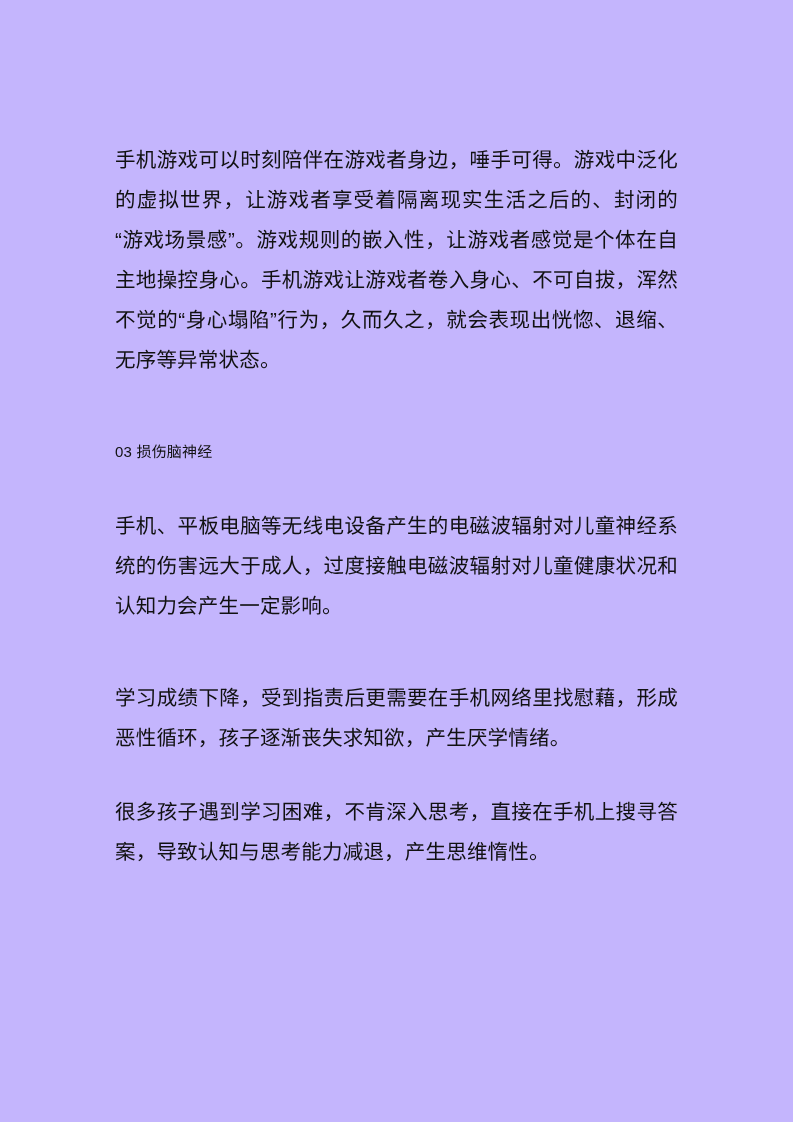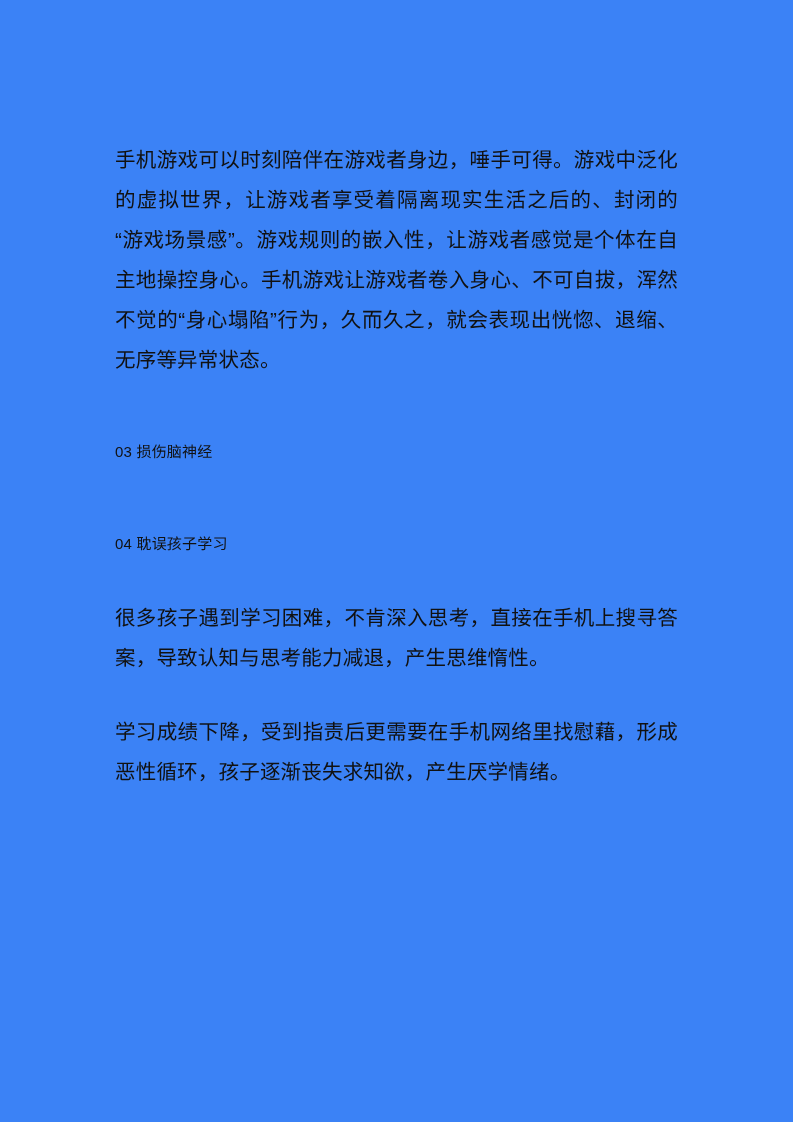--- a/index.html
+++ b/index.html
@@ -15,21 +15,21 @@
     font-family: "Liberation Sans", "DejaVu Sans", sans-serif;
     color: #1a1a1a;
     -webkit-font-smoothing: antialiased;
   }
   .page {
     position: relative;
     box-sizing: border-box;
     width: 793px;
     height: 1122px;
     padding: 140px 60px 60px 115px;
-    background: #3b82f6;
+    background: #c4b5fd;
   }
   .doc-body {
     width: 563px;
   }
   p.para {
     margin: 0 0 34px 0;
     font-size: 20.5px;
     line-height: 40px;
     letter-spacing: 0.2px;
     text-align: justify;
@@ -60,23 +60,23 @@
 
 <div class="page">
   <div class="doc-body">
 
     <p class="para">手机游戏可以时刻陪伴在游戏者身边，唾手可得。游戏中泛化的虚拟世界，让游戏者享受着隔离现实生活之后的、封闭的“游戏场景感”。游戏规则的嵌入性，让游戏者感觉是个体在自主地操控身心。手机游戏让游戏者卷入身心、不可自拔，浑然不觉的“身心塌陷”行为，久而久之，就会表现出恍惚、退缩、无序等异常状态。</p>
 
     <div class="spacer-lg"></div>
 
     <h2 class="heading">03 损伤脑神经</h2>
 
+    <p class="para">手机、平板电脑等无线电设备产生的电磁波辐射对儿童神经系统的伤害远大于成人，过度接触电磁波辐射对儿童健康状况和认知力会产生一定影响。</p>
 
     <div class="spacer-lg"></div>
 
-    <h2 class="heading">04 耽误孩子学习</h2>
+
+    <p class="para tight">学习成绩下降，受到指责后更需要在手机网络里找慰藉，形成恶性循环，孩子逐渐丧失求知欲，产生厌学情绪。</p>
 
     <p class="para">很多孩子遇到学习困难，不肯深入思考，直接在手机上搜寻答案，导致认知与思考能力减退，产生思维惰性。</p>
-
-    <p class="para tight">学习成绩下降，受到指责后更需要在手机网络里找慰藉，形成恶性循环，孩子逐渐丧失求知欲，产生厌学情绪。</p>
 
   </div>
 </div>
 
 </body></html>

